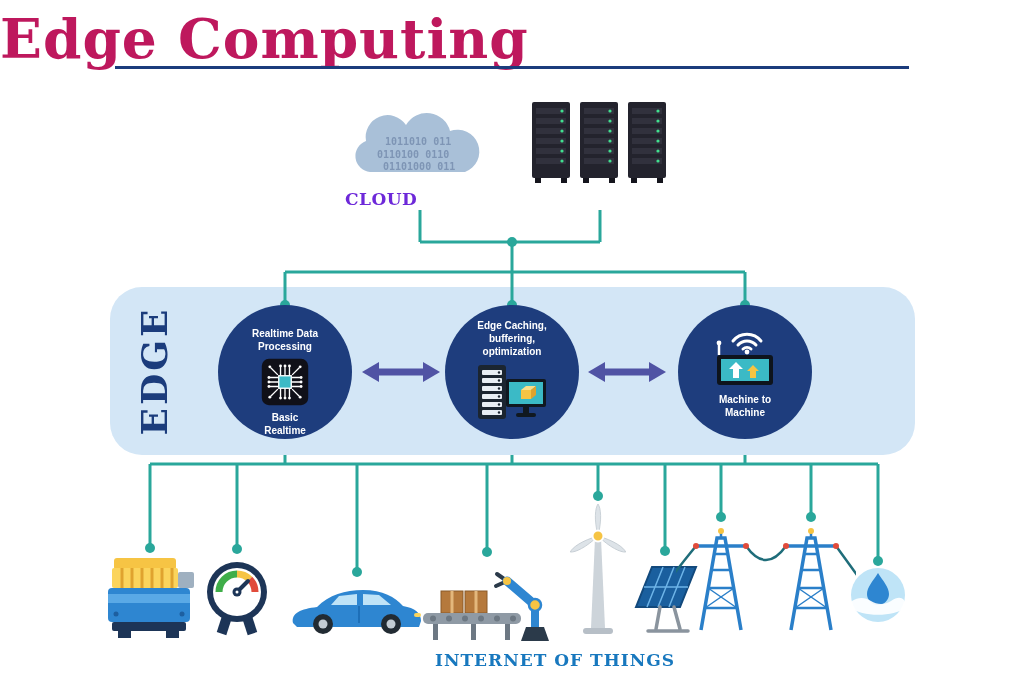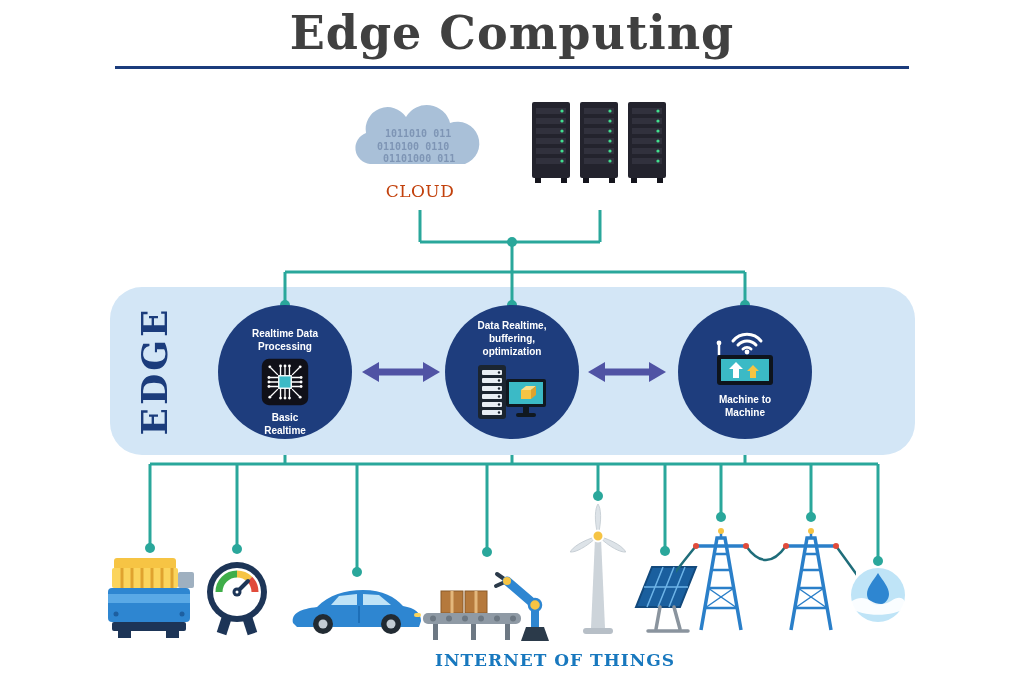--- a/index.html
+++ b/index.html
@@ -1,22 +1,22 @@
 <!DOCTYPE html>
 <html><head>
 <meta charset="utf-8">
 <style>
   html,body{margin:0;padding:0;background:#fff;}
   .canvas{position:relative;width:1024px;height:684px;background:#ffffff;overflow:hidden;
           font-family:"DejaVu Serif",serif;}
   .abs{position:absolute;}
-  .title{top:6px;left:0;width:100%;text-align:center;font-size:46px;font-weight:bold;
-         color:#404040;letter-spacing:1px;}
+  .title{top:6px;left:0;width:100%;font-size:55px;font-weight:bold;
+         color:#be185d;letter-spacing:1px;}
   .title-rule{top:66px;left:115px;width:794px;height:3px;background:#1b3c7c;}
-  .top-label{text-align:center;font-size:17px;font-weight:normal;color:#c2410c;letter-spacing:.5px;}
+  .top-label{font-size:17px;font-weight:bold;color:#6d28d9;letter-spacing:.5px;}
   .band{top:287px;left:110px;width:805px;height:168px;background:#d3e6f6;border-radius:32px;}
   .edge-label-wrap{left:118px;top:287px;width:72px;height:168px;display:flex;
                    align-items:center;justify-content:center;}
   .edge-label-wrap span{transform:rotate(-90deg);font-size:36px;font-weight:bold;
                         letter-spacing:3px;color:#1b3c7c;white-space:nowrap;}
   .connectors{top:0;left:0;width:1024px;height:684px;pointer-events:none;}
   .node{position:absolute;top:305px;width:134px;height:134px;border-radius:50%;background:#1e3d7d;
         display:flex;flex-direction:column;align-items:center;justify-content:center;
         text-align:center;color:#fff;font-family:"Liberation Sans",sans-serif;font-weight:bold;}
   .node-text{font-size:10px;line-height:1.3;}
@@ -25,21 +25,21 @@
              color:#1878be;letter-spacing:1px;padding-left:43px;}
 </style>
 </head>
 <body>
 
 <div class="canvas">
 
   <div class="abs title">Edge Computing</div>
   <div class="abs title-rule"></div>
 
-  <div class="abs" style="left:345px;top:92px;width:150px;">
+  <div class="abs" style="left:345px;top:100px;width:150px;">
     <svg width="150" height="85" viewBox="0 0 150 85">
       <path d="M25 72 A16 16 0 0 1 21 41 A22 22 0 0 1 61 25 A24 24 0 0 1 105 31 A17 17 0 0 1 120 72 Z" fill="#a9c0d8"></path>
       <text x="40" y="45" class="bin">1011010 011</text>
       <text x="32" y="58" class="bin">0110100 0110</text>
       <text x="38" y="70" class="bin">01101000 011</text>
     </svg>
     <div class="top-label">CLOUD</div>
   </div>
 
   <div class="abs" style="left:530px;top:100px;width:140px;">
@@ -157,21 +157,21 @@
     <div class="node-text" style="width:64px;">Basic Realtime</div>
   </div>
 
   <svg class="abs" style="left:362px;top:359px;" width="78" height="26" viewBox="0 0 78 26">
     <path d="M14 13 H64" stroke="#5053a4" stroke-width="7"></path>
     <polygon points="0,13 17,3 17,23" fill="#5053a4"></polygon>
     <polygon points="78,13 61,3 61,23" fill="#5053a4"></polygon>
   </svg>
 
   <div class="node" style="left:445px;">
-    <div class="node-text" style="width:84px;">Data Realtime, buffering, optimization</div>
+    <div class="node-text" style="width:84px;">Edge Caching, buffering, optimization</div>
     <svg width="72" height="62" viewBox="0 0 72 62" style="margin-top:5px;">
       <rect x="2" y="2" width="28" height="54" rx="3" fill="#1b2530"></rect>
       <g fill="#e8eef4">
         <rect x="6" y="7" width="20" height="5" rx="1"></rect>
           <rect x="6" y="15" width="20" height="5" rx="1"></rect>
           <rect x="6" y="23" width="20" height="5" rx="1"></rect>
           <rect x="6" y="31" width="20" height="5" rx="1"></rect>
           <rect x="6" y="39" width="20" height="5" rx="1"></rect>
           <rect x="6" y="47" width="20" height="5" rx="1"></rect>
       </g>

